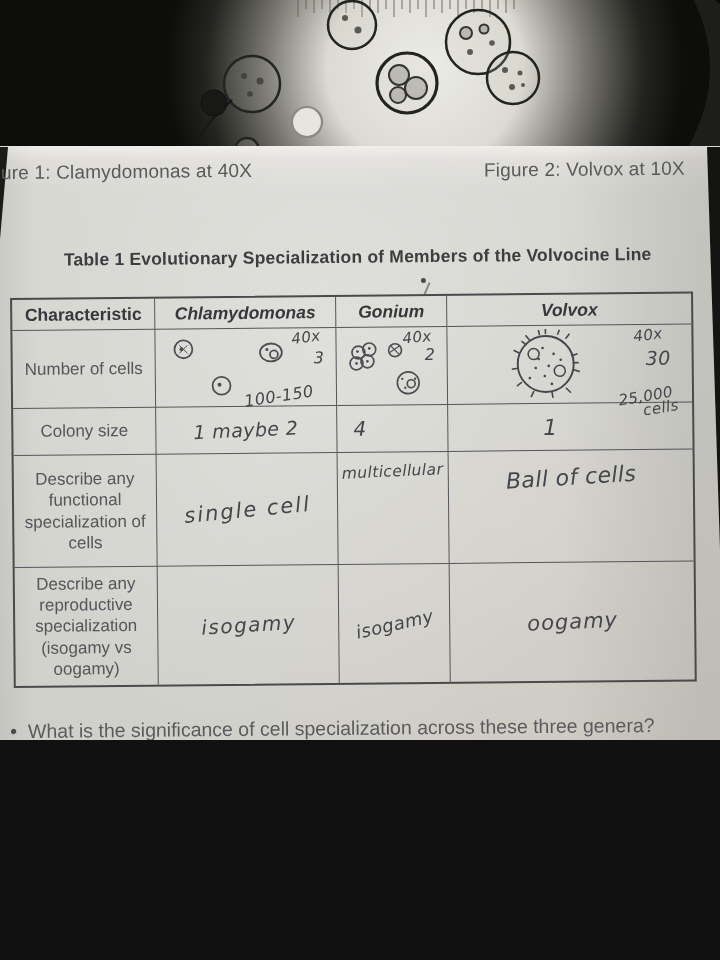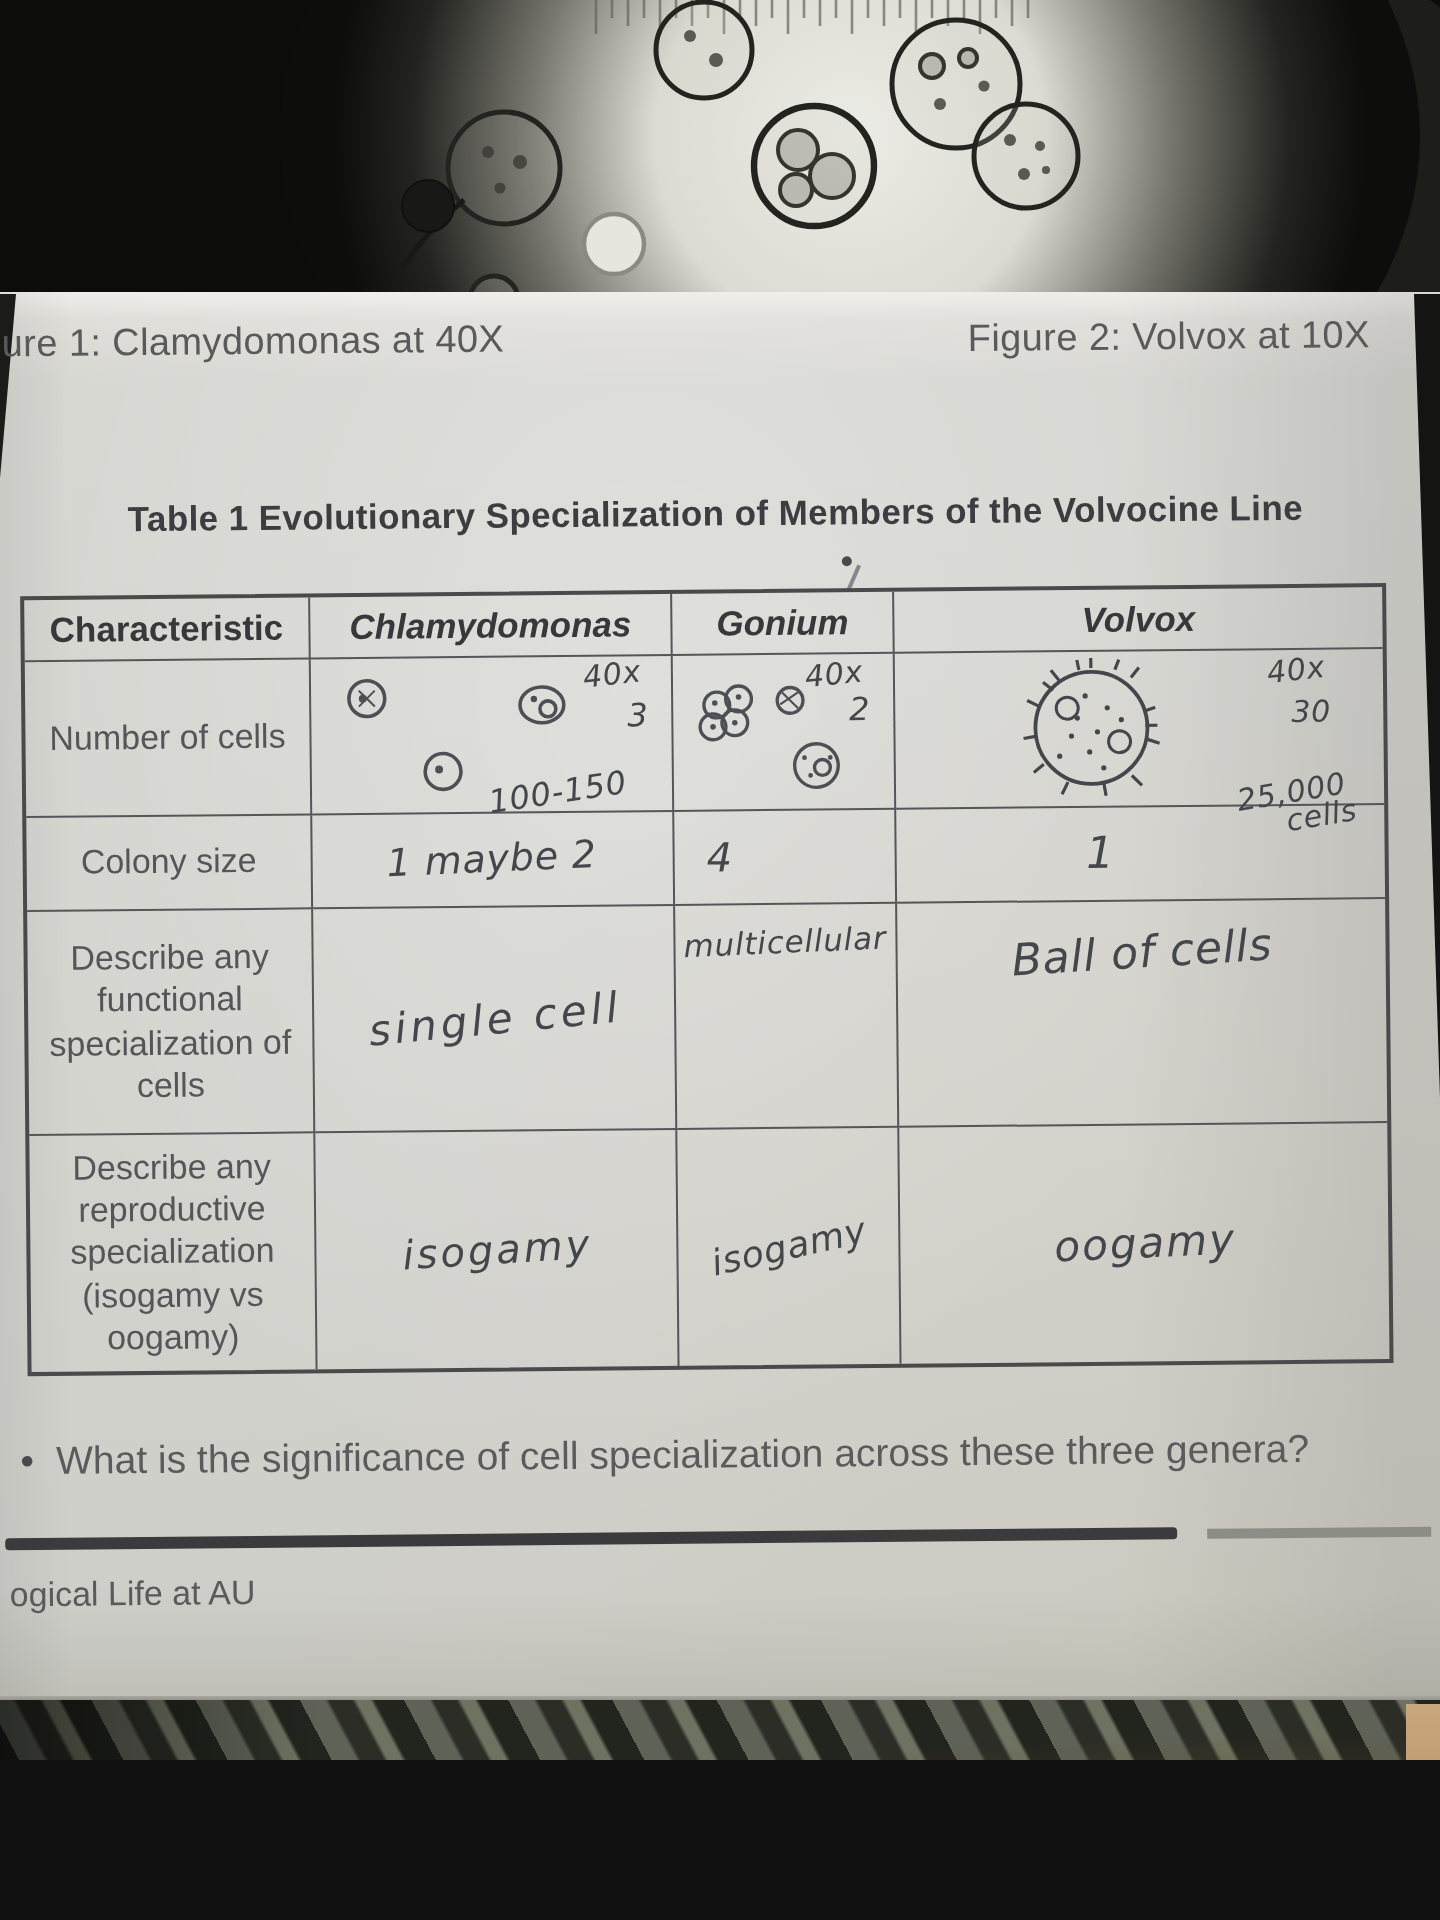--- a/index.html
+++ b/index.html
@@ -1,16 +1,16 @@
 <!DOCTYPE html>
 <html><head>
 <meta charset="utf-8">
 <style>
   html,body{margin:0;padding:0;background:#111;}
-  #shot{position:relative;width:720px;height:880px;overflow:hidden;
+  #shot{position:relative;width:720px;height:740px;overflow:hidden;
         font-family:"Liberation Sans",sans-serif;}
 
   
   .figure-band{position:absolute;left:0;top:0;width:720px;height:148px;}
 
   
   .paper{position:absolute;left:0;top:146px;width:720px;height:706px;
     background:
       radial-gradient(ellipse at 85% 95%, rgba(190,170,140,0.14), transparent 55%),
       radial-gradient(ellipse at 45% 28%, rgba(255,255,255,0.22), transparent 60%),
@@ -213,21 +213,21 @@
               <circle cx="88" cy="42" r="1.3"></circle>
             <circle cx="97" cy="50" r="1.3"></circle>
               <circle cx="104" cy="58" r="1.3"></circle>
               <circle cx="82" cy="52" r="1.3"></circle>
             <circle cx="113" cy="34" r="1.3"></circle>
               <circle cx="91" cy="33" r="1.3"></circle>
               <circle cx="101" cy="40" r="1.3"></circle>
           </g>
         </svg>
         <span class="hw ann" style="left:186px;top:1px;font-size:15px;transform:rotate(-6deg);">40x</span>
-        <span class="hw ann" style="left:198px;top:22px;font-size:15px;text-align:center;">30</span>
+        <span class="hw ann" style="left:198px;top:22px;font-size:19px;text-align:center;">30</span>
       </div>
 
       <div class="cell lbl">Colony size</div>
       <div class="cell">
         <span class="hw" style="font-size:19px;transform:rotate(-2deg);">1 maybe 2</span>
       </div>
       <div class="cell" style="justify-content:flex-start;padding-left:16px;">
         <span class="hw" style="font-size:20px;">4</span>
       </div>
       <div class="cell lastcol">

